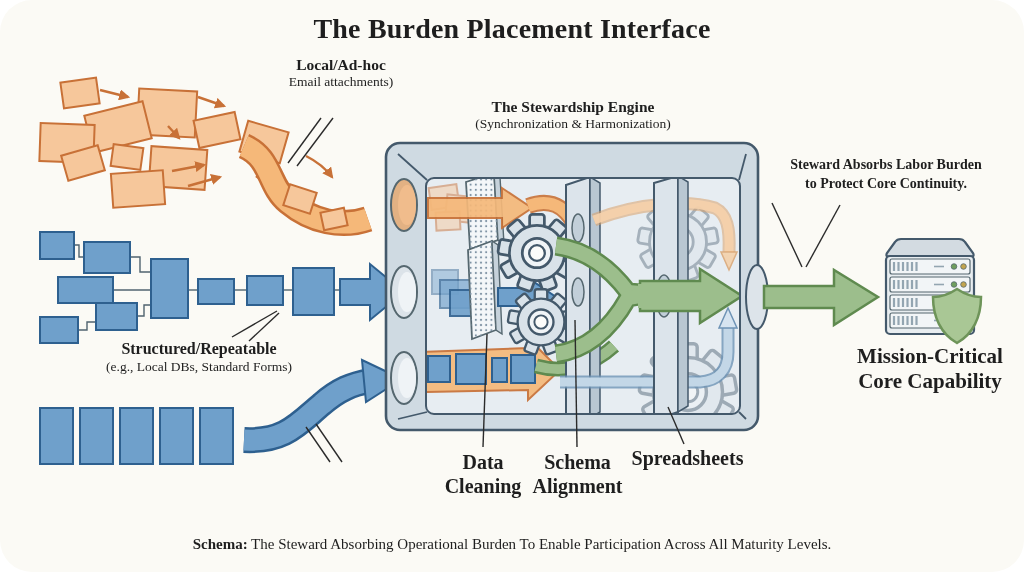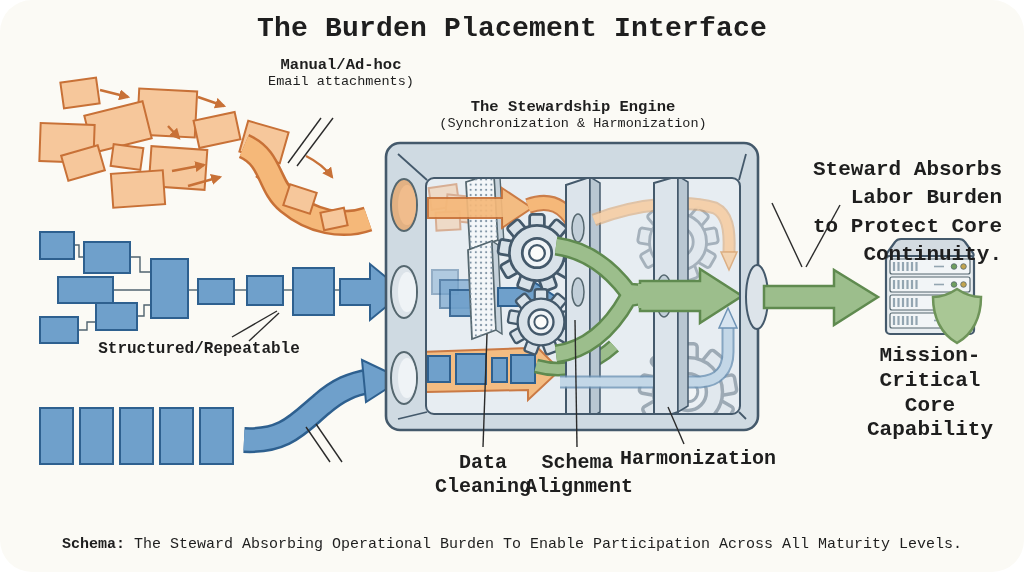--- a/index.html
+++ b/index.html
@@ -1,30 +1,30 @@
 <!DOCTYPE html>
 <html style="--c-bg: #FBFAF5; --c-text: #1E1E1E; --c-orange-fill: #F6C79B; --c-orange-stroke: #C87137; --c-orange-arrow: #F5B879; --c-blue-fill: #6FA0CB; --c-blue-stroke: #2E608F; --c-engine-fill: #CFDAE2; --c-engine-inner: #E7EDF2; --c-outline: #44596B; --c-green-fill: #9CBE8C; --c-green-stroke: #5F8A4F; --c-slab: #DCE4EB; --c-slab-side: #B9C7D2; --c-watermark: #A9A9A9;"><head>
 <meta charset="utf-8">
 <style>
   html,body{margin:0;padding:0;}
   #canvas{
     position:relative;width:1024px;height:572px;overflow:hidden;
     background:var(--c-bg,#FBFAF5);
-    font-family:Liberation Mono, monospace;
+    font-family:Liberation Serif, serif;
     color:var(--c-text,#1E1E1E);
     border-radius:32px;
   }
   #scene{position:absolute;left:0;top:0;}
   .lbl{position:absolute;text-align:center;line-height:1.18;}
   .lbl .b{font-weight:bold;display:block;}
   .lbl .s{font-weight:normal;display:block;font-size:13.5px;}
   .title{left:0;top:12px;width:1024px;font-size:28px;font-weight:bold;letter-spacing:.2px;}
   .manual{left:241px;top:56px;width:200px;font-size:15.5px;}
   .engine-lbl{left:423px;top:98px;width:300px;font-size:15.5px;}
-  .steward{left:770px;top:156px;width:232px;font-size:21px;font-weight:bold;text-align:right;line-height:1.35;}
+  .steward{left:770px;top:156px;width:232px;font-size:14px;font-weight:bold;text-align:center;line-height:1.35;}
   .mission{left:852px;top:344px;width:156px;font-size:21px;font-weight:bold;}
   .structured{left:49px;top:340px;width:300px;font-size:16px;}
   .optimized{left:160px;top:458px;width:290px;font-size:15.5px;}
   .stage{font-size:20px;font-weight:bold;}
   .stage1{left:433px;top:451px;width:100px;}
   .stage2{left:525px;top:451px;width:105px;}
   .stage3{left:620px;top:447px;width:135px;}
   .caption{left:0;top:536px;width:1024px;font-size:15px;}
   .caption .pfx{font-weight:bold;}
   .watermark{left:14px;top:529px;width:200px;text-align:left;font-size:13.5px;color:var(--c-watermark,#A9A9A9);}
@@ -326,52 +326,53 @@
     <line class="leader" x1="840" y1="205" x2="806" y2="267"></line>
     <line class="leader" x1="487" y1="334" x2="483" y2="447"></line>
     <line class="leader" x1="575" y1="320" x2="577" y2="447"></line>
     <line class="leader" x1="668" y1="407" x2="684" y2="444"></line>
   </g>
 </svg>
 
 <div class="lbl title">The Burden Placement Interface</div>
 
 <div class="lbl manual">
-  <span class="b">Manual/Ad-hoc</span>
+  <span class="b">Local/Ad-hoc</span>
   <span class="s">Email attachments)</span>
 </div>
 
 <div class="lbl engine-lbl">
   <span class="b">The Stewardship Engine</span>
   <span class="s">(Synchronization &amp; Harmonization)</span>
 </div>
 
 <div class="lbl steward">
   <span>Steward Absorbs Labor Burden</span><br>
   <span>to Protect Core Continuity.</span>
 </div>
 
 <div class="lbl mission">
   <span>Mission-Critical</span><br>
   <span>Core Capability</span>
 </div>
 
 <div class="lbl structured">
   <span class="b">Structured/Repeatable</span>
+  <span class="s">(e.g., Local DBs, Standard Forms)</span>
 </div>
 
 
 <div class="lbl stage stage1">
   <span>Data</span><br>
   <span>Cleaning</span>
 </div>
 <div class="lbl stage stage2">
   <span>Schema</span><br>
   <span>Alignment</span>
 </div>
-<div class="lbl stage stage3">Harmonization</div>
+<div class="lbl stage stage3">Spreadsheets</div>
 
 <div class="lbl caption">
   <span class="pfx">Schema:</span><span> The Steward Absorbing Operational Burden To Enable Participation Across All Maturity Levels.</span>
 </div>
 
 
 </div>
 
 </body></html>

